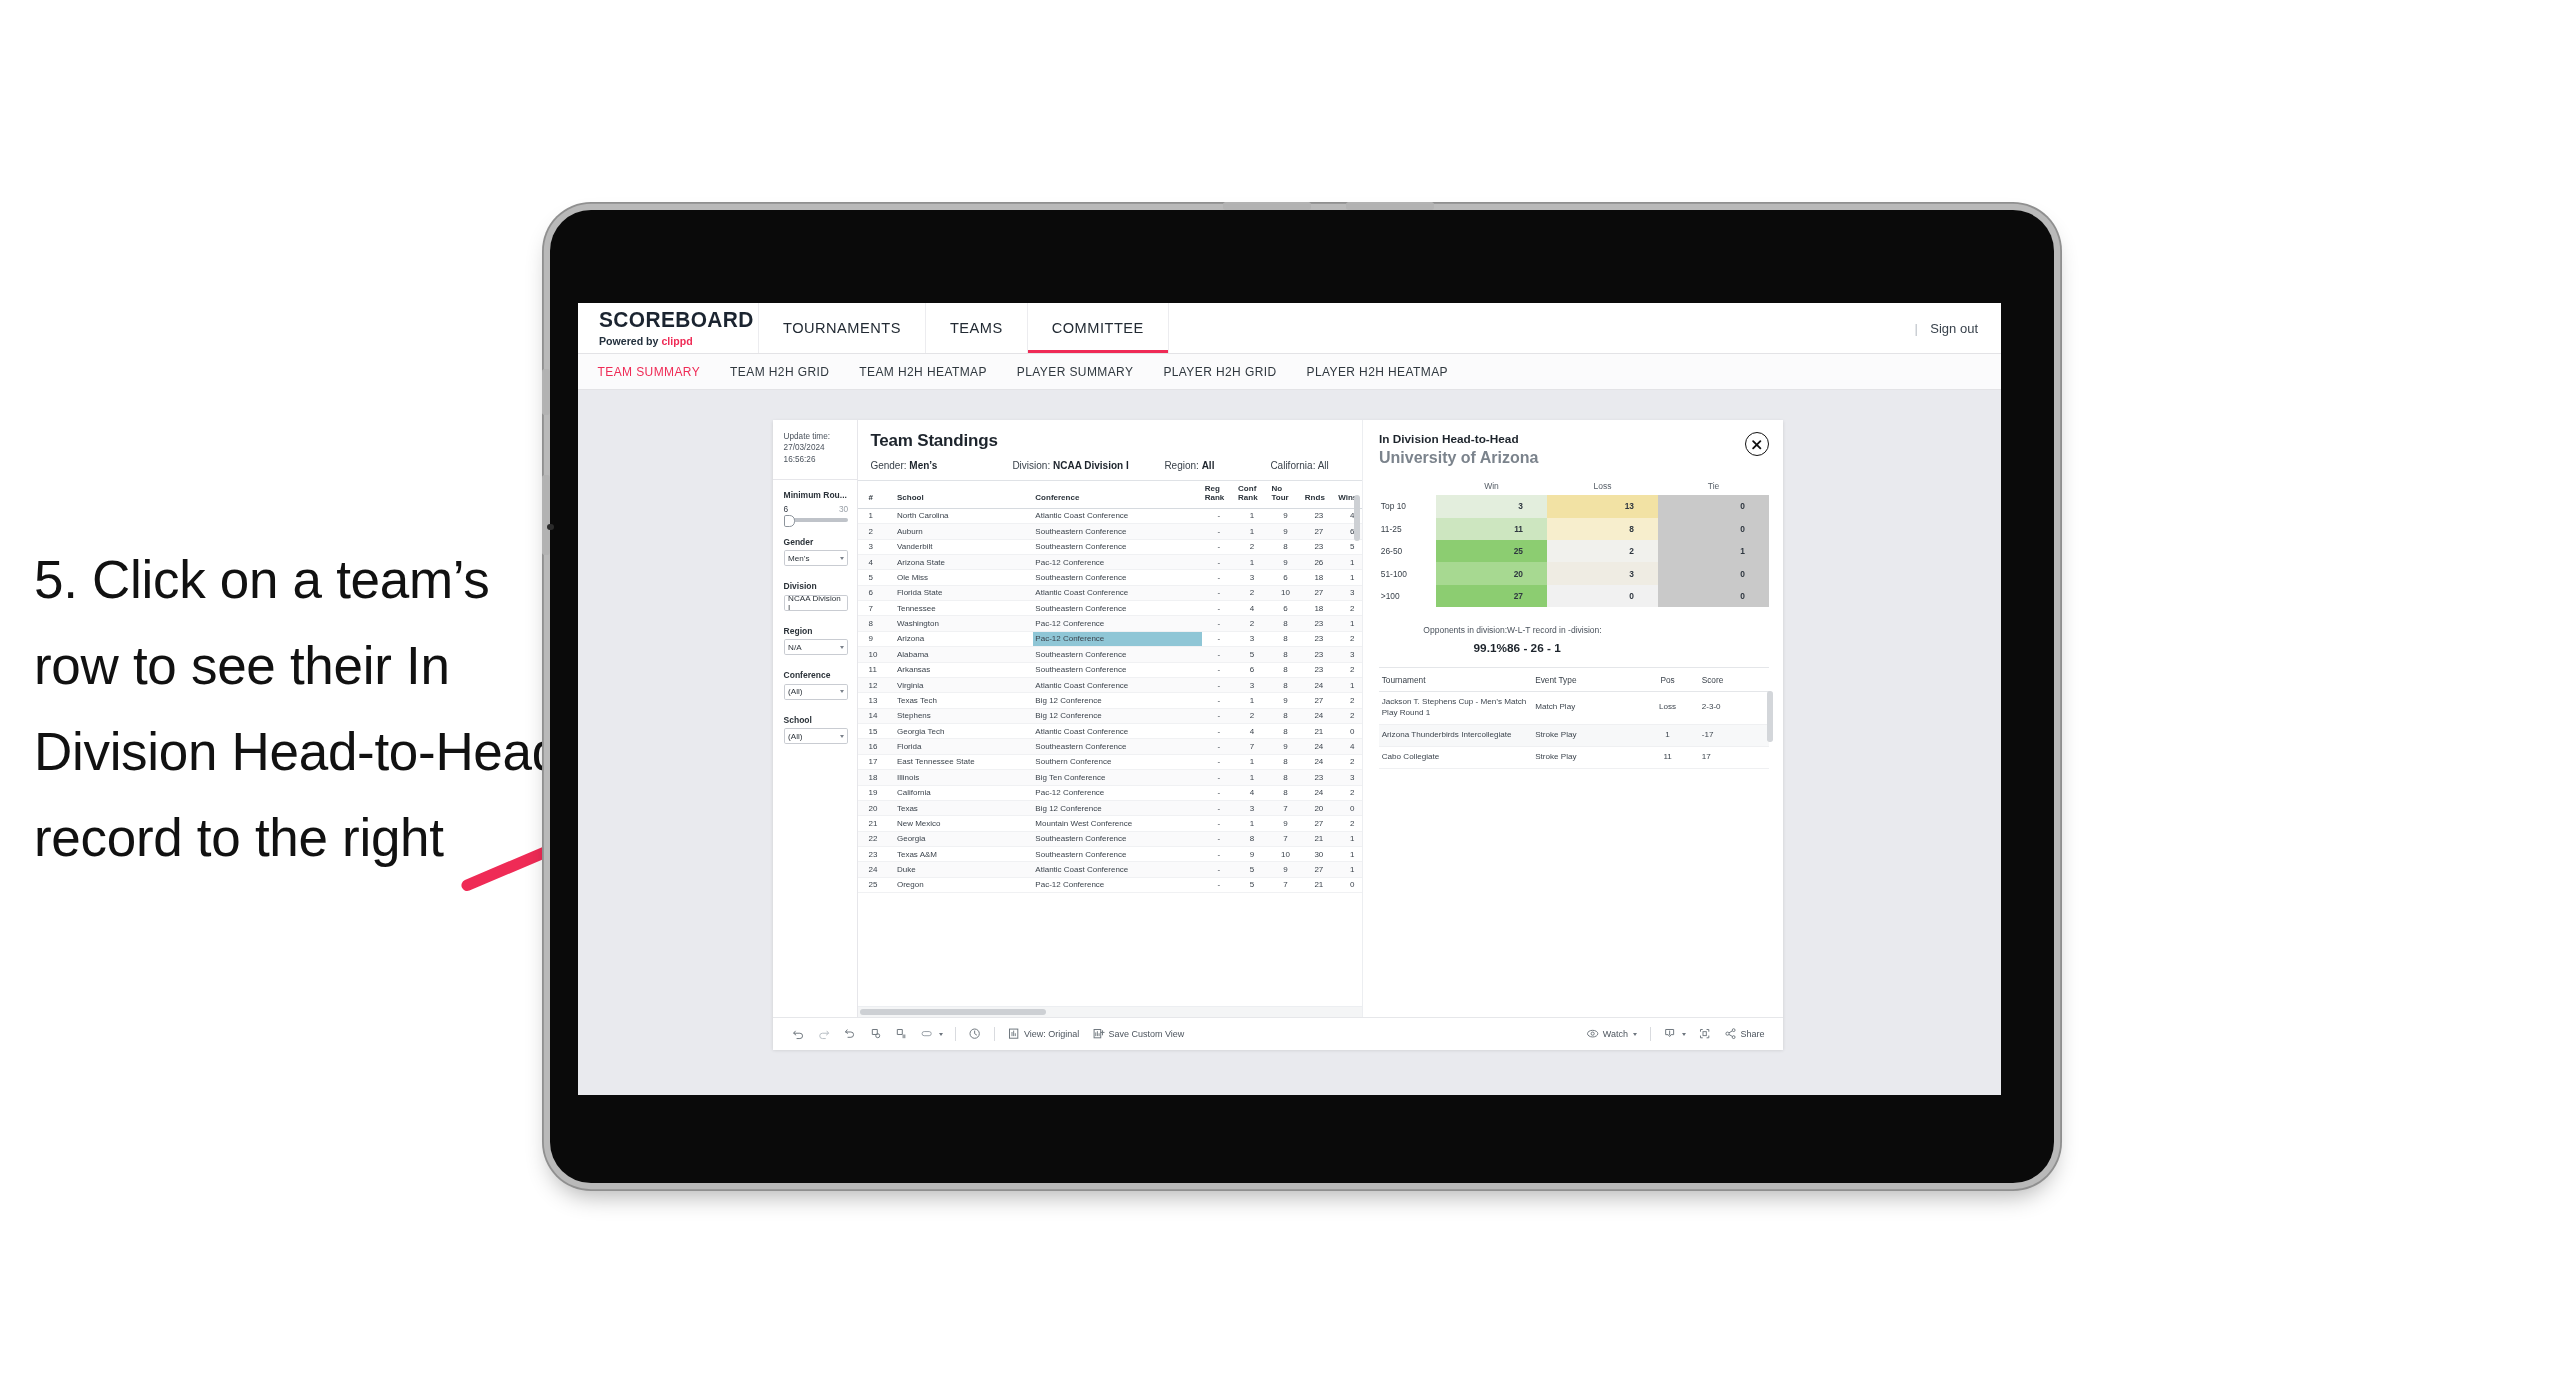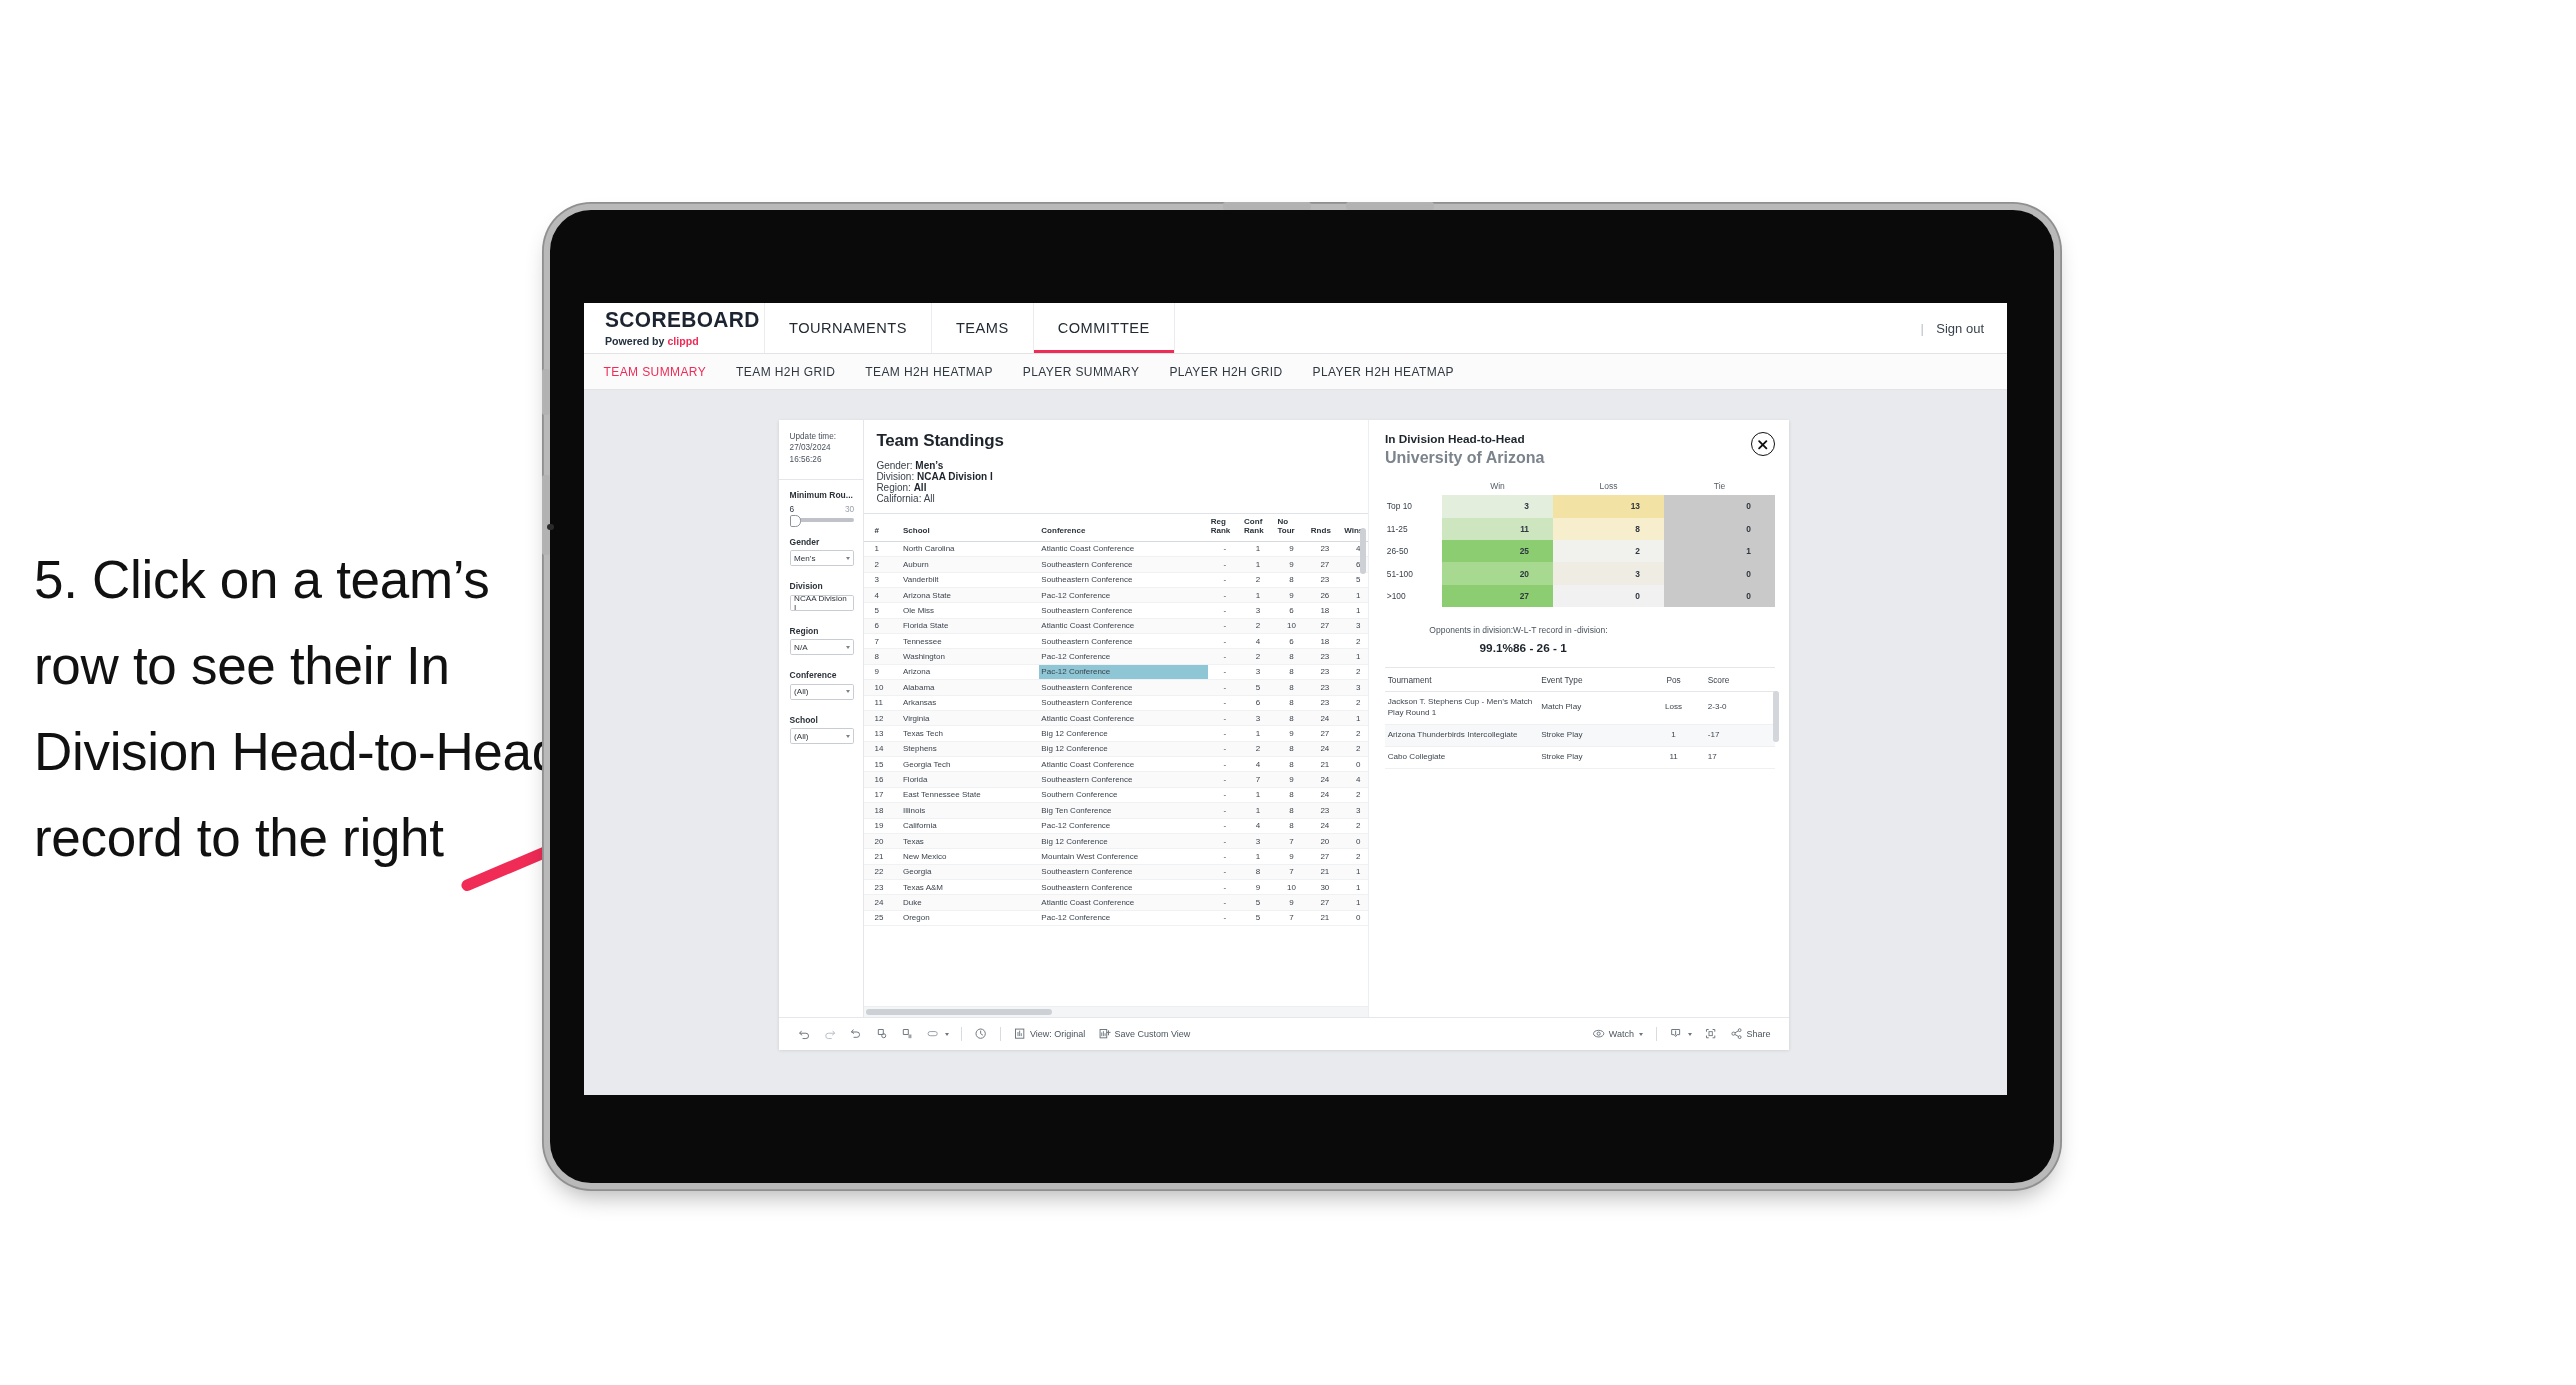--- a/index.html
+++ b/index.html
@@ -16,21 +16,21 @@
           background:#0a0a0a;border-radius:41px;
           box-shadow:0 0 0 6.2px #b9b9b9, 0 0 0 8px #8f8f8f, 0 12.4px 23px rgba(0,0,0,.30);}
   .btn-side{position:absolute;background:#b2b2b2;border-radius:2.7px;}
   .btn-top1{left:673px;top:-8px;width:88px;height:8px;}
   .btn-top2{left:796px;top:-8px;width:88px;height:8px;}
   .btn-left1{left:-8px;top:159px;width:8px;height:46px;}
   .btn-left2{left:-8px;top:265px;width:8px;height:80px;}
   .camera{position:absolute;left:-2.7px;top:314px;width:6.2px;height:6.2px;border-radius:50%;background:#2b2b2b;}
 
   
-  .screen{position:absolute;left:34px;top:93px;width:1423px;height:792px;background:#fff;overflow:hidden;}
+  .screen{position:absolute;left:28px;top:93px;width:1423px;height:792px;background:#fff;overflow:hidden;}
 
   
   .topbar{height:50px;background:#fff;border-bottom:0.9px solid #e3e3e6;display:flex;align-items:stretch;}
   .brand{width:181px;display:flex;flex-direction:column;justify-content:center;padding-left:21px;
          border-right:0.9px solid #ececef;box-sizing:border-box;}
   .brand-name{font-size:22px;font-weight:700;letter-spacing:0.4px;color:#1b2430;
               font-family:"Liberation Sans",sans-serif;line-height:1;transform:scaleX(.95);transform-origin:left;}
   .brand-sub{font-size:10.6px;color:#23303d;margin-top:3.5px;font-weight:600;}
   .brand-sub b{color:#ef2b56;font-weight:800;}
   .navtabs{display:flex;align-items:stretch;}
@@ -69,21 +69,21 @@
   .slider-vals .mx{color:#9aa1a9;}
   .track{height:3.5px;background:#bfc3c9;border-radius:2.7px;position:relative;}
   .knob{position:absolute;left:0;top:-3.5px;width:9.7px;height:10.6px;background:#fff;border:0.9px solid #8d949c;
         border-radius:1.8px 5.3px 5.3px 1.8px;}
 
   
   .main{flex:1;display:flex;overflow:hidden;}
   .standings{width:504px;display:flex;flex-direction:column;border-right:0.9px solid #eceef1;}
   .st-head{padding:10.6px 0 0 12.4px;}
   .st-title{font-size:17px;font-weight:700;color:#1d242c;letter-spacing:-0.2px;}
-  .st-filters{display:flex;font-size:10px;color:#3a424b;margin-top:9.7px;padding-bottom:8.8px;flex-direction:column;}
+  .st-filters{display:flex;font-size:10px;color:#3a424b;margin-top:9.7px;padding-bottom:8.8px;}
   .st-filters span b{font-weight:700;color:#1d242c;}
   .stf1{width:142px;}
   .stf2{width:152px;}
   .stf3{width:106px;}
 
   table{border-collapse:collapse;width:100%;}
   .tbl-wrap{flex:1;overflow:hidden;position:relative;border-top:0.9px solid #dfe2e6;}
   .tbl{table-layout:fixed;font-size:8px;color:#3c444d;}
   .tbl th{font-weight:700;color:#2b333b;font-size:8px;text-align:left;padding:3.5px 2.7px 5.3px;
           border-bottom:0.9px solid #d6dadf;vertical-align:bottom;line-height:1.12;}

